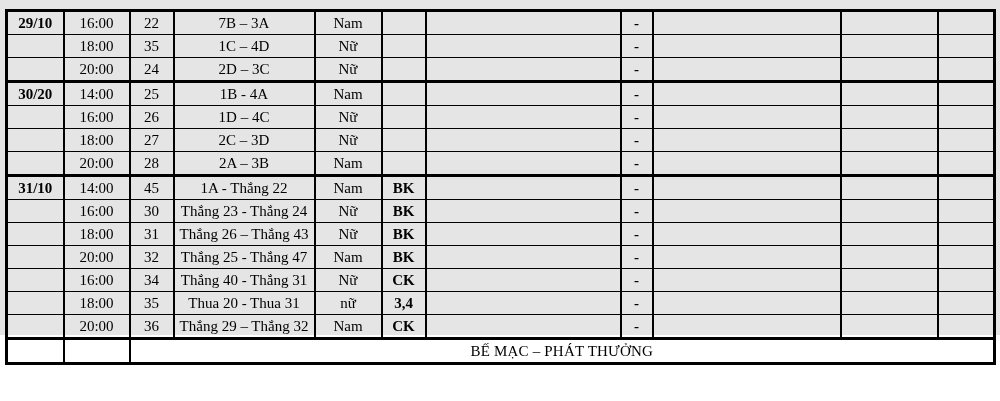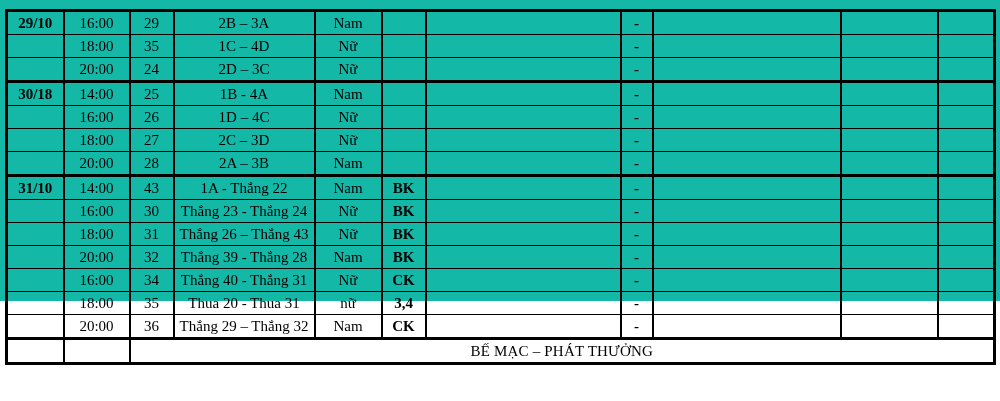--- a/index.html
+++ b/index.html
@@ -8,22 +8,22 @@
     background: #ffffff;
     width: 1000px;
     height: 401px;
     overflow: hidden;
     font-family: "Liberation Serif", "DejaVu Serif", serif;
     color: #000000;
   }
   .page {
     position: relative;
     width: 1000px;
-    height: 301px;
-    background: #14b8a6;
+    height: 335px;
+    background: #e5e5e5;
   }
   table.schedule {
     position: absolute;
     left: 5px;
     top: 9px;
     width: 988px;
     border-collapse: collapse;
     table-layout: fixed;
     border: 3px solid #000000;
   }
@@ -76,22 +76,22 @@
         <col class="w-e1">
         <col class="w-dash">
       <col class="w-e2">
         <col class="w-e3">
         <col class="w-e4">
     </colgroup>
     <tbody>
         <tr>
           <td class="c-date">29/10</td>
           <td class="c-time">16:00</td>
-          <td class="c-num">29</td>
-          <td class="c-pair">2B – 3A</td>
+          <td class="c-num">22</td>
+          <td class="c-pair">7B – 3A</td>
           <td class="c-gender">Nam</td>
           <td class="c-stage"></td>
           <td class="c-e1"></td>
           <td class="c-dash">-</td>
           <td class="c-e2"></td>
           <td class="c-e3"></td>
           <td class="c-e4"></td>
         </tr>
         <tr>
           <td class="c-date"></td>
@@ -113,21 +113,21 @@
           <td class="c-pair">2D – 3C</td>
           <td class="c-gender">Nữ</td>
           <td class="c-stage"></td>
           <td class="c-e1"></td>
           <td class="c-dash">-</td>
           <td class="c-e2"></td>
           <td class="c-e3"></td>
           <td class="c-e4"></td>
         </tr>
         <tr class="block-start">
-          <td class="c-date">30/18</td>
+          <td class="c-date">30/20</td>
           <td class="c-time">14:00</td>
           <td class="c-num">25</td>
           <td class="c-pair">1B - 4A</td>
           <td class="c-gender">Nam</td>
           <td class="c-stage"></td>
           <td class="c-e1"></td>
           <td class="c-dash">-</td>
           <td class="c-e2"></td>
           <td class="c-e3"></td>
           <td class="c-e4"></td>
@@ -167,21 +167,21 @@
           <td class="c-stage"></td>
           <td class="c-e1"></td>
           <td class="c-dash">-</td>
           <td class="c-e2"></td>
           <td class="c-e3"></td>
           <td class="c-e4"></td>
         </tr>
         <tr class="block-start">
           <td class="c-date">31/10</td>
           <td class="c-time">14:00</td>
-          <td class="c-num">43</td>
+          <td class="c-num">45</td>
           <td class="c-pair">1A - Thắng 22</td>
           <td class="c-gender">Nam</td>
           <td class="c-stage">BK</td>
           <td class="c-e1"></td>
           <td class="c-dash">-</td>
           <td class="c-e2"></td>
           <td class="c-e3"></td>
           <td class="c-e4"></td>
         </tr>
         <tr>
@@ -207,21 +207,21 @@
           <td class="c-e1"></td>
           <td class="c-dash">-</td>
           <td class="c-e2"></td>
           <td class="c-e3"></td>
           <td class="c-e4"></td>
         </tr>
         <tr>
           <td class="c-date"></td>
           <td class="c-time">20:00</td>
           <td class="c-num">32</td>
-          <td class="c-pair">Thắng 39 - Thắng 28</td>
+          <td class="c-pair">Thắng 25 - Thắng 47</td>
           <td class="c-gender">Nam</td>
           <td class="c-stage">BK</td>
           <td class="c-e1"></td>
           <td class="c-dash">-</td>
           <td class="c-e2"></td>
           <td class="c-e3"></td>
           <td class="c-e4"></td>
         </tr>
         <tr>
           <td class="c-date"></td>

